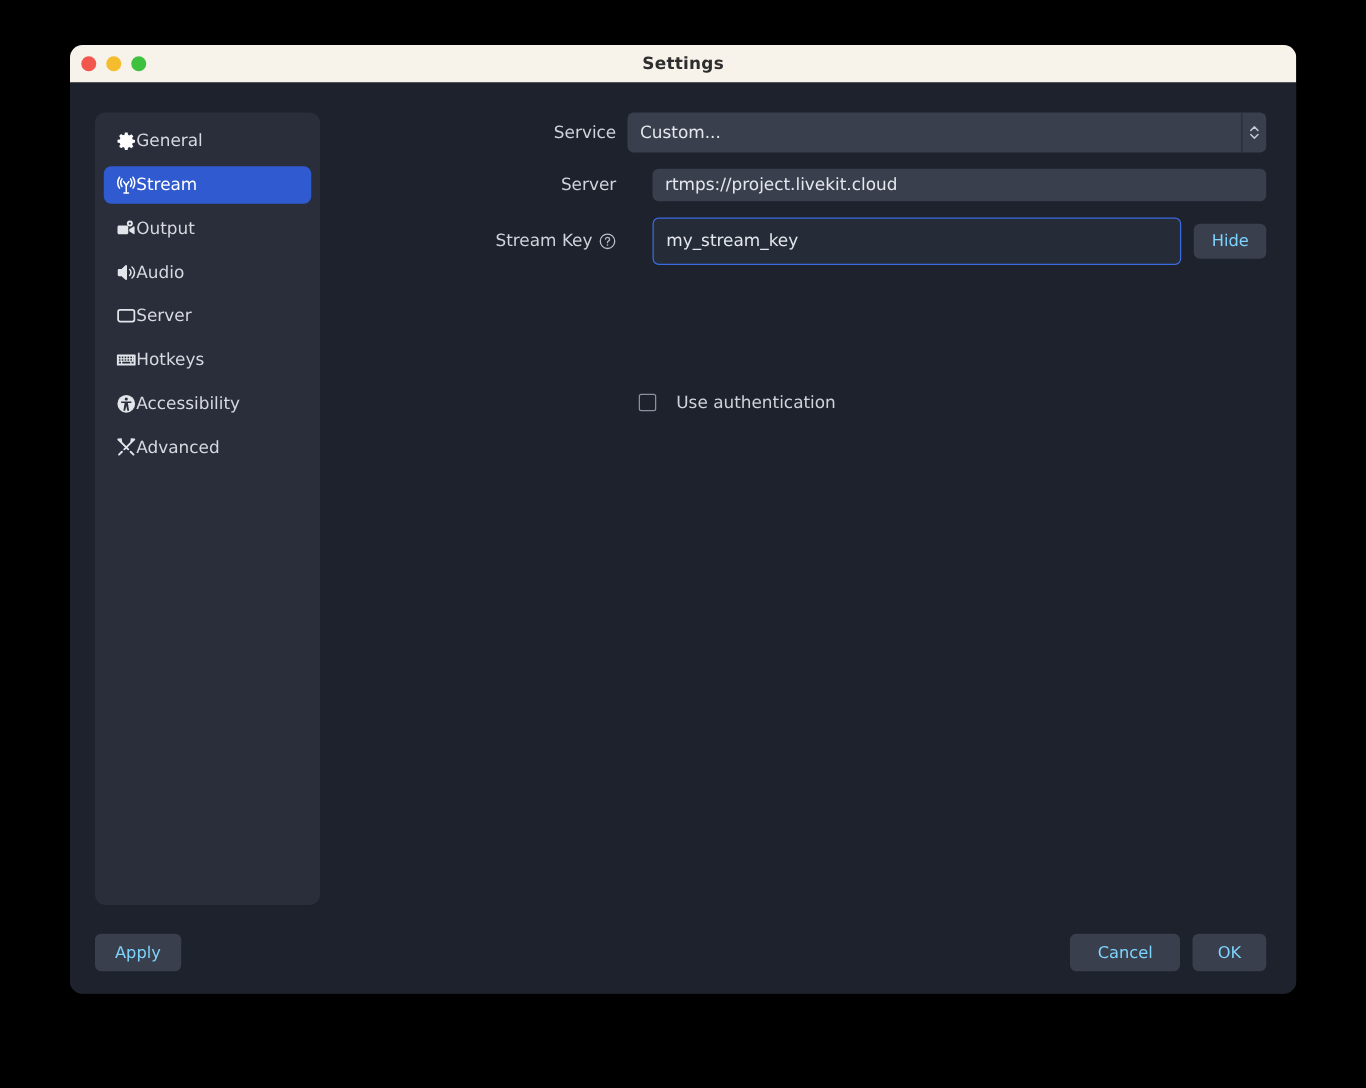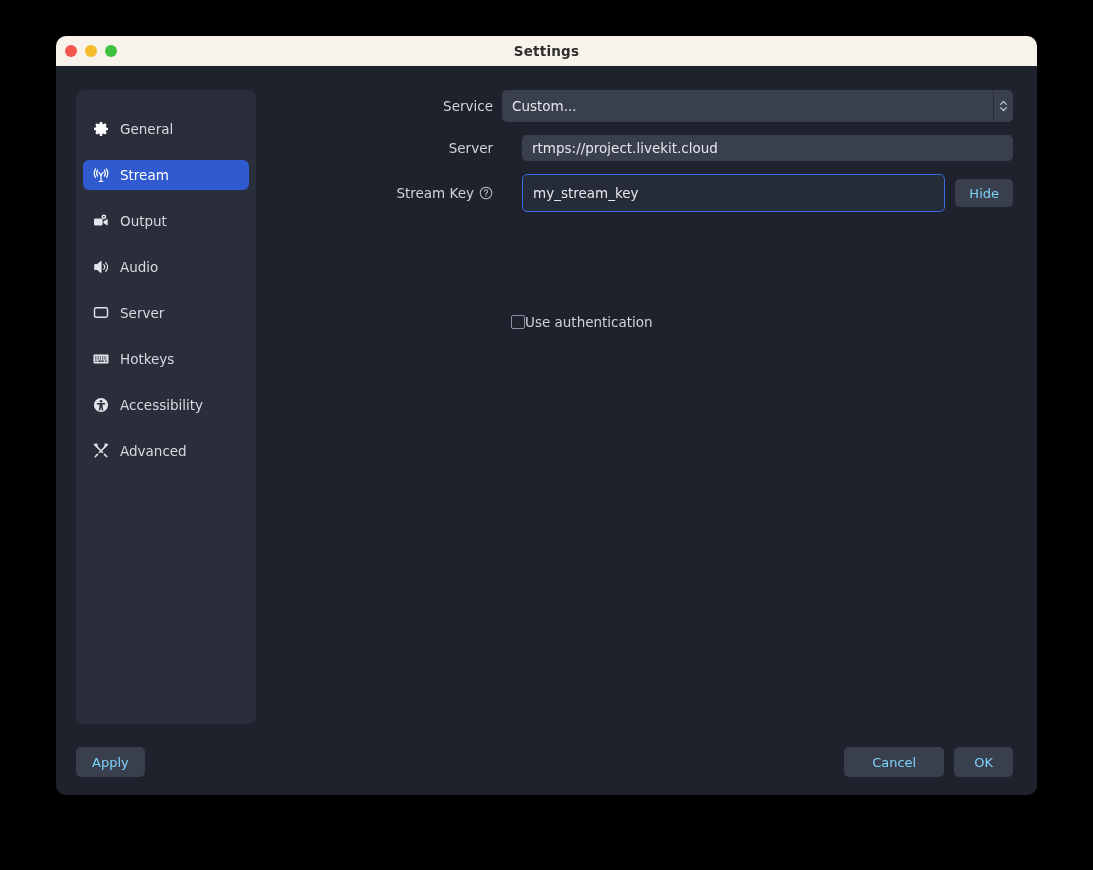--- a/index.html
+++ b/index.html
@@ -64,30 +64,28 @@
     position: absolute;
     left: 20px; top: 24px;
     width: 180px; height: 634px;
     background: #2a2e3a;
     border-radius: 8px;
     padding: 8px 7px;
   }
   .nav-item {
     display: flex;
     align-items: center;
-    gap: 11px;
     height: 30px;
     padding: 0 10px;
     margin-bottom: 5px;
     border-radius: 6px;
     color: #d6d9e0;
     font-size: 13.5px;
     cursor: pointer;
     user-select: none;
-    margin-top: 16px;
   }
   .nav-item.active { background: #2f5ad0; color: #ffffff; }
   .nav-icon {
     width: 16px; height: 16px;
     flex: 0 0 16px;
     display: flex; align-items: center; justify-content: center;
   }
   .nav-icon svg { display: block; }
 
   
@@ -179,21 +177,21 @@
     padding: 0 14px;
     cursor: pointer;
     white-space: nowrap;
   }
   #hide-button { margin-left: 10px; }
 
   
   #auth-row {
     display: flex;
     align-items: center;
-    gap: 0;
+    gap: 16px;
     margin-top: 102px;
     margin-left: 230px;
     padding-left: 9px;
   }
   .checkbox {
     width: 14px; height: 14px;
     flex: 0 0 14px;
     border: 1.5px solid #8b90a0;
     border-radius: 2px;
     background: transparent;
@@ -210,21 +208,21 @@
   #footer {
     position: absolute;
     left: 0; right: 0; bottom: 0;
     height: 66px;
     display: flex;
     align-items: center;
     padding: 0 24px 0 20px;
   }
   #footer .spacer { flex: 1 1 auto; }
   #footer .btn { height: 30px; }
-  #cancel-button { margin-right: 10px; padding: 0 28px; }
+  #cancel-button { margin-right: 10px; padding: 0 22px; }
   #ok-button { padding: 0 20px; }
   #apply-button { padding: 0 16px; }
 </style>
 </head>
 <body>
 
 <div id="window">
 
   <div id="titlebar">
     <div id="traffic">

